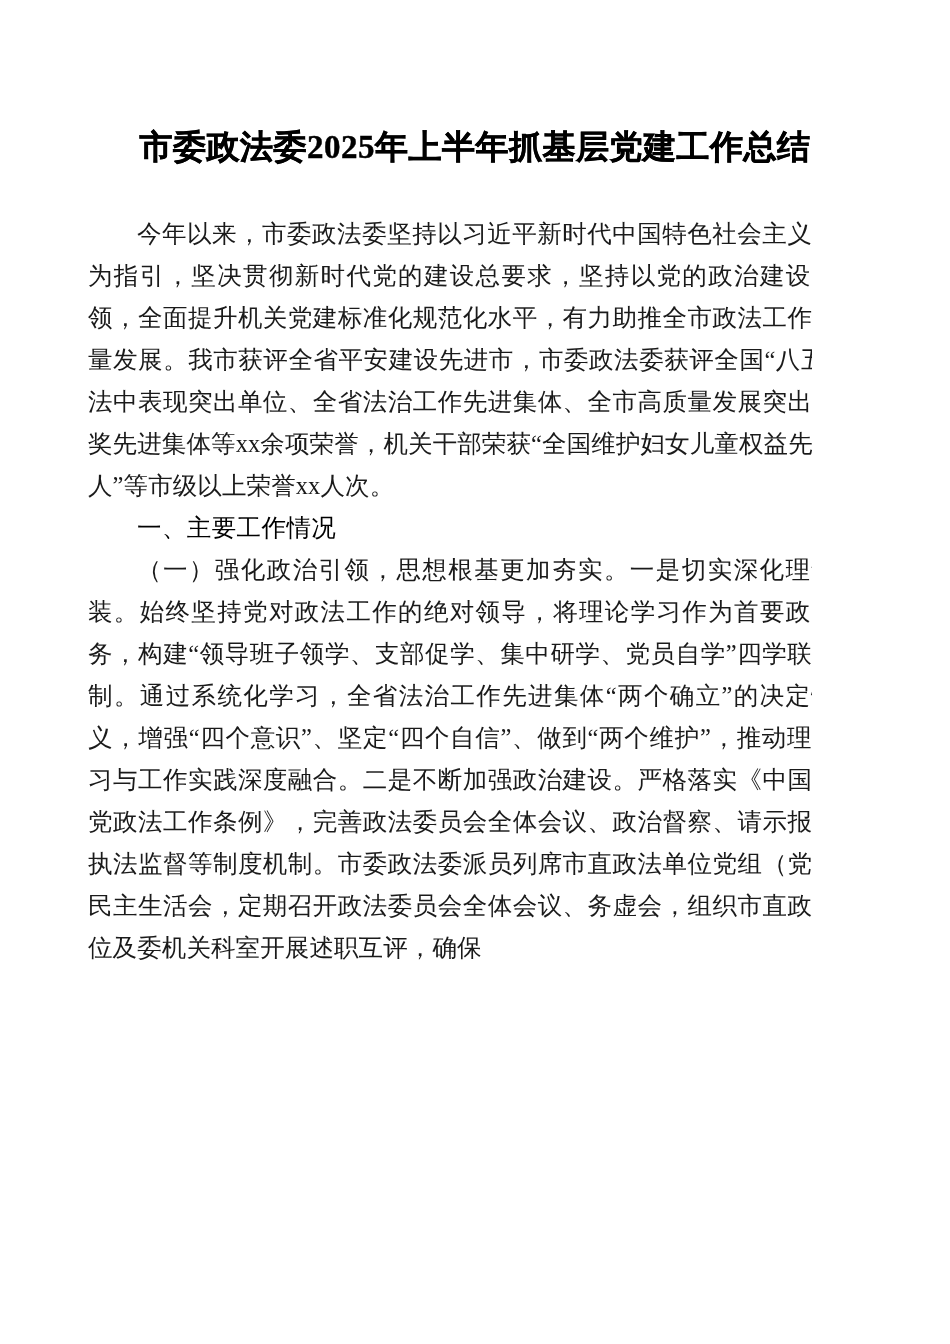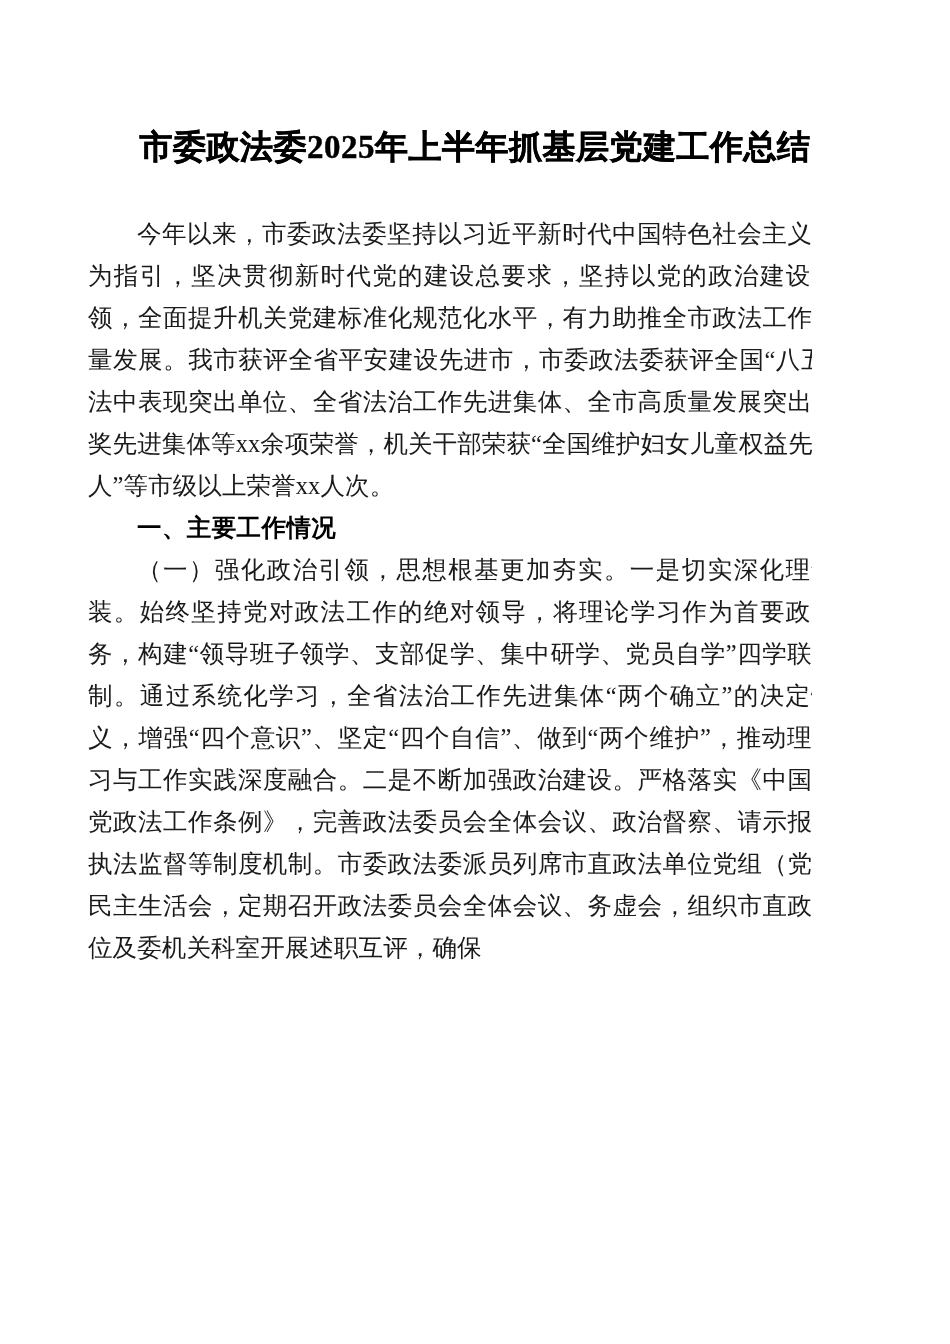--- a/index.html
+++ b/index.html
@@ -58,21 +58,21 @@
     color: #1a1a1a;
     font-weight: 400;
   }
 
   
   .heading-1 {
     margin: 0;
     font-family: "Liberation Sans", "DejaVu Sans", sans-serif;
     font-size: 24.5px;
     line-height: 42px;
-    font-weight: 700;
+    font-weight: 400;
     text-indent: 49px;
     letter-spacing: 0.4px;
     color: #000;
   }
 </style>
 </head>
 <body>
 
 <div class="page">
   <div class="content">

